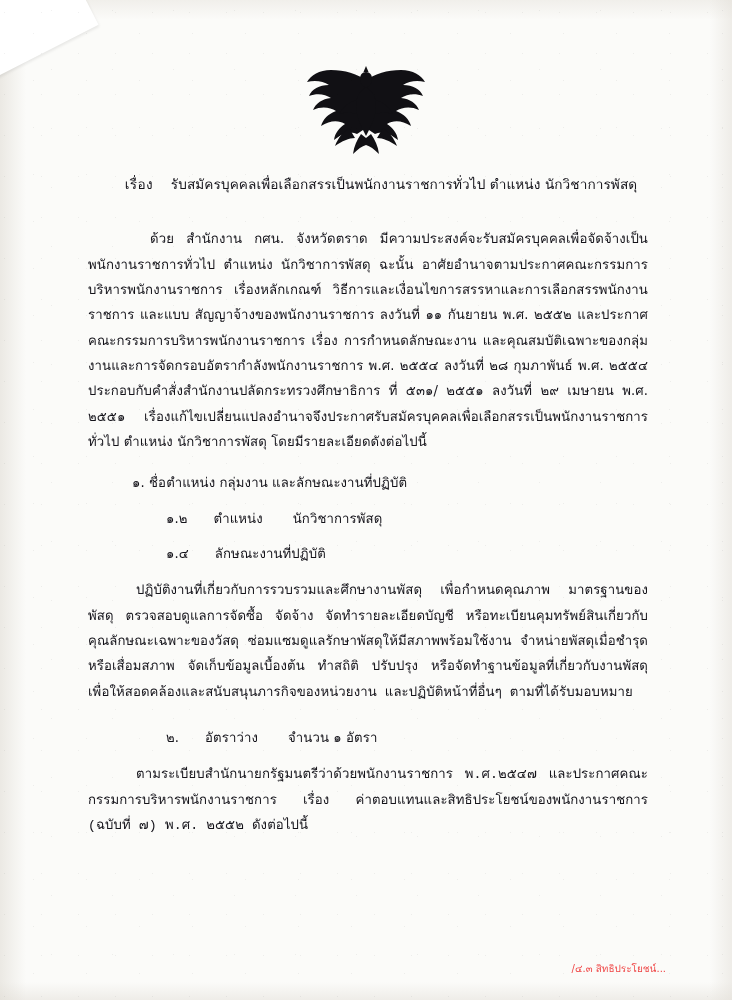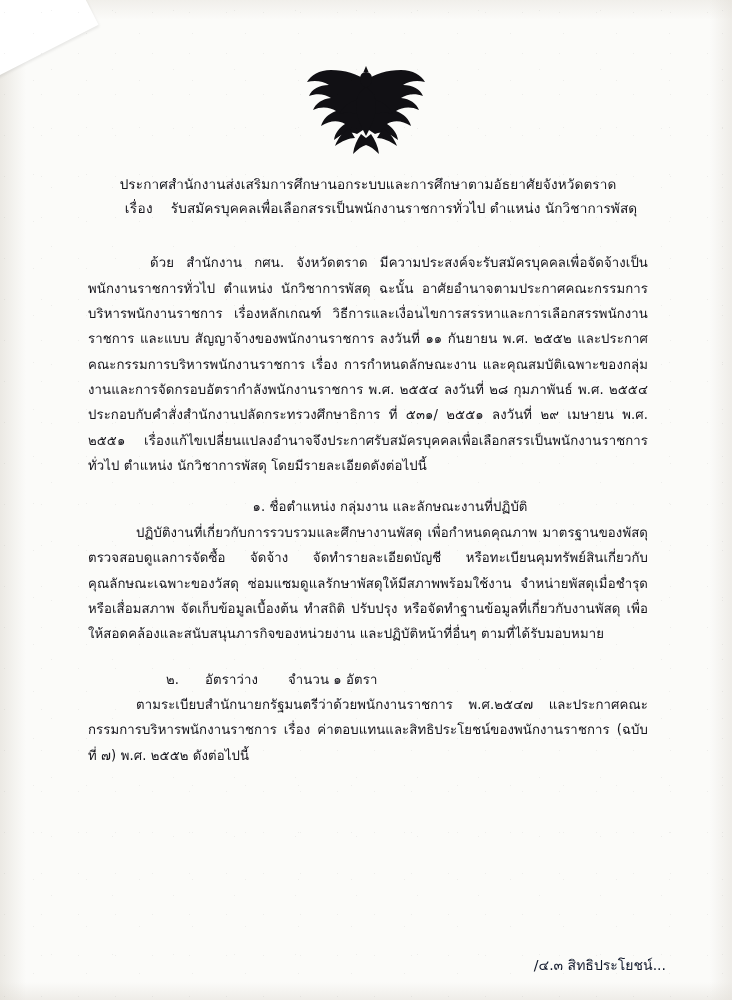--- a/index.html
+++ b/index.html
@@ -83,46 +83,47 @@
     display: inline-block;
     width: 62px;
   }
   .indent-sm {
     display: inline-block;
     width: 48px;
   }
   .section {
     margin-top: 16px;
     padding-left: 44px;
-    text-align: center;
   }
   .sub {
     margin-top: 10px;
     padding-left: 78px;
   }
   .sub .gap {
     display: inline-block;
     width: 26px;
   }
   .sub .gap-wide {
     display: inline-block;
     width: 30px;
   }
   .block {
+    margin-top: 12px;
     text-align: justify;
+    font-family: Liberation Mono, monospace;
   }
   .section-gap {
     margin-top: 20px;
   }
   .footer-note {
     position: absolute;
     right: 66px;
     bottom: 24px;
-    font-size: 14px;
-    color: #0f172a;
+    font-size: 10px;
+    color: #ef4444;
     margin-left: 30px;
   }
   .noise {
     position: absolute;
     inset: 0;
     pointer-events: none;
     opacity: 0.05;
     background-image:
       radial-gradient(circle at 12% 30%, #000 0.5px, transparent 0.6px),
       radial-gradient(circle at 63% 71%, #000 0.5px, transparent 0.6px),
@@ -155,36 +156,41 @@
 
         <path d="M56 72 C52 78 49 84 48 92 C53 87 57 84 61 83 C65 84 69 87 74 92 C73 84 70 78 66 72 L61 76 Z"></path>
         <path d="M44 66 C38 70 33 76 30 84 C37 79 44 76 50 76 Z"></path>
         <path d="M78 66 C84 70 89 76 92 84 C85 79 78 76 72 76 Z"></path>
       </g>
     </svg>
   </div>
 
   <div class="doc-body">
 
-    <div class="title-line">ประกาศสำนักงานส่งเสริมการศึกษานอกระบบและการศึกษาตามอัธยาศัยจังหวัดตราด</div>
     <div class="title-line second">
       <span class="subject-label">เรื่อง</span>
       <span class="gap">&nbsp;&nbsp;</span>
       <span>รับสมัครบุคคลเพื่อเลือกสรรเป็นพนักงานราชการทั่วไป ตำแหน่ง นักวิชาการพัสดุ</span>
     </div>
 
     <div class="para first">
       <span class="indent"></span><span>ด้วย สำนักงาน กศน. จังหวัดตราด มีความประสงค์จะรับสมัครบุคคลเพื่อจัดจ้างเป็นพนักงานราชการทั่วไป ตำแหน่ง นักวิชาการพัสดุ ฉะนั้น อาศัยอำนาจตามประกาศคณะกรรมการบริหารพนักงานราชการ เรื่องหลักเกณฑ์ วิธีการและเงื่อนไขการสรรหาและการเลือกสรรพนักงานราชการ และแบบ สัญญาจ้างของพนักงานราชการ ลงวันที่ ๑๑ กันยายน พ.ศ. ๒๕๕๒ และประกาศคณะกรรมการบริหารพนักงานราชการ เรื่อง การกำหนดลักษณะงาน และคุณสมบัติเฉพาะของกลุ่มงานและการจัดกรอบอัตรากำลังพนักงานราชการ พ.ศ. ๒๕๕๔ ลงวันที่ ๒๘ กุมภาพันธ์ พ.ศ. ๒๕๕๔ ประกอบกับคำสั่งสำนักงานปลัดกระทรวงศึกษาธิการ ที่ ๕๓๑/ ๒๕๕๑ ลงวันที่ ๒๙ เมษายน พ.ศ. ๒๕๕๑ เรื่องแก้ไขเปลี่ยนแปลงอำนาจจึงประกาศรับสมัครบุคคลเพื่อเลือกสรรเป็นพนักงานราชการทั่วไป ตำแหน่ง นักวิชาการพัสดุ โดยมีรายละเอียดดังต่อไปนี้</span>
     </div>
 
     <div class="section">๑. ชื่อตำแหน่ง กลุ่มงาน และลักษณะงานที่ปฏิบัติ</div>
 
 
-
-
+    <div class="sub">
+      <span>๑.๒</span><span class="gap"></span><span>ตำแหน่ง</span><span class="gap-wide"></span><span>นักวิชาการพัสดุ</span>
+    </div>
+
+
+    <div class="sub">
+      <span>๑.๔</span><span class="gap"></span><span>ลักษณะงานที่ปฏิบัติ</span>
+    </div>
 
     <div class="block">
       <span class="indent-sm"></span><span>ปฏิบัติงานที่เกี่ยวกับการรวบรวมและศึกษางานพัสดุ เพื่อกำหนดคุณภาพ มาตรฐานของพัสดุ ตรวจสอบดูแลการจัดซื้อ จัดจ้าง จัดทำรายละเอียดบัญชี หรือทะเบียนคุมทรัพย์สินเกี่ยวกับคุณลักษณะเฉพาะของวัสดุ ซ่อมแซมดูแลรักษาพัสดุให้มีสภาพพร้อมใช้งาน จำหน่ายพัสดุเมื่อชำรุดหรือเสื่อมสภาพ จัดเก็บข้อมูลเบื้องต้น ทำสถิติ ปรับปรุง หรือจัดทำฐานข้อมูลที่เกี่ยวกับงานพัสดุ เพื่อให้สอดคล้องและสนับสนุนภารกิจของหน่วยงาน และปฏิบัติหน้าที่อื่นๆ ตามที่ได้รับมอบหมาย</span>
     </div>
 
     <div class="sub section-gap">
       <span>๒.</span><span class="gap"></span><span>อัตราว่าง</span><span class="gap-wide"></span><span>จำนวน ๑ อัตรา</span>
     </div>
 
 

